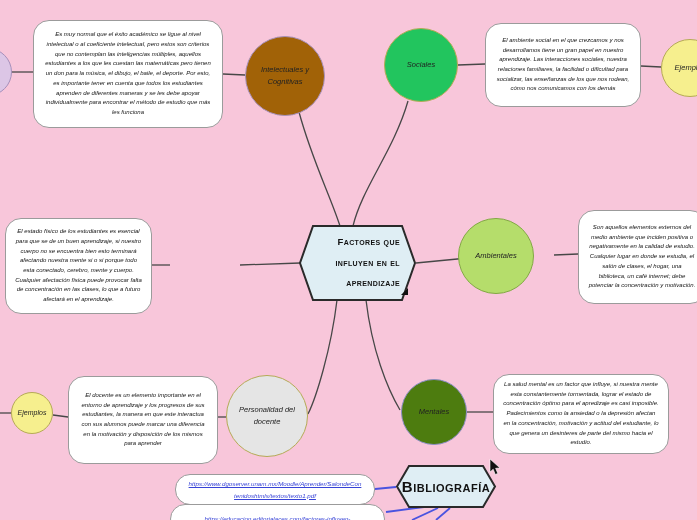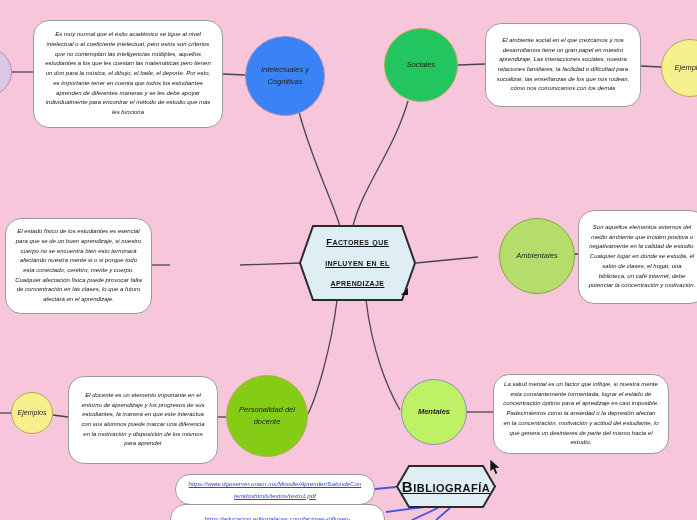--- a/index.html
+++ b/index.html
@@ -8,38 +8,38 @@
   .edges{position:absolute;inset:0;pointer-events:none;}
   .note{position:absolute;background:#ffffff;border:1px solid #9b9b9b;border-radius:16px;
     color:#141414;font-size:6px;font-style:italic;line-height:1.62;text-align:center;
     display:flex;align-items:center;justify-content:center;padding:4px 9px;box-sizing:border-box;}
   .circle{position:absolute;border-radius:50%;border:1px solid #888;display:flex;align-items:center;
     justify-content:center;text-align:center;font-style:italic;font-size:7.5px;color:#222;
     line-height:1.6;box-sizing:border-box;padding:6px;}
   .hexnode{position:absolute;}
   .hexnode svg{position:absolute;inset:0;overflow:visible;}
   .hexlabel{position:absolute;inset:0;display:flex;align-items:center;justify-content:center;
-    text-align:center;font-variant:small-caps;font-weight:bold;color:#111;text-decoration:underline;}
+    text-align:right;font-variant:small-caps;font-weight:bold;color:#111;}
   .central-label{font-size:9.5px;line-height:2.15;letter-spacing:.4px;padding:0 16px;}
   .biblio-label{font-size:15px;letter-spacing:.5px;}
   .linkbox{position:absolute;background:#ffffff;border:1px solid #9b9b9b;border-radius:15px;
     display:flex;align-items:center;justify-content:center;text-align:center;
     padding:3px 12px;box-sizing:border-box;}
   .linkbox span{font-size:6.2px;font-style:italic;color:#3642d6;text-decoration:underline;
     line-height:1.8;word-break:break-all;}
   .collapse-tri{position:absolute;right:8px;bottom:6px;width:0;height:0;
     border-left:7px solid transparent;border-bottom:7px solid #111;}
   .cursor{position:absolute;left:489px;top:459px;width:15px;height:17px;}
   
   .n-partial{left:-36px;top:48px;width:48px;height:48px;}
   .n-intel{left:245px;top:36px;width:80px;height:80px;}
   .n-soc{left:384px;top:28px;width:74px;height:74px;}
   .n-ej-tr{left:661px;top:39px;width:58px;height:58px;}
   .n-fis{left:170px;top:231px;width:70px;height:70px;}
-  .n-amb{left:499px;top:218px;width:76px;height:76px;}
+  .n-amb{left:458px;top:218px;width:76px;height:76px;}
   .n-ej-bl{left:11px;top:392px;width:42px;height:42px;font-size:7px;}
   .n-per{left:226px;top:375px;width:82px;height:82px;}
   .n-men{left:401px;top:379px;width:66px;height:66px;}
   .note0{left:33px;top:20px;width:190px;height:108px;}
   .note1{left:485px;top:23px;width:156px;height:84px;}
   .note2{left:5px;top:218px;width:147px;height:96px;}
   .note3{left:578px;top:210px;width:128px;height:94px;}
   .note4{left:68px;top:376px;width:150px;height:88px;}
   .note5{left:493px;top:374px;width:176px;height:80px;}
   .central{left:299px;top:225px;width:117px;height:76px;}
@@ -80,39 +80,39 @@
   </svg>
 
   <div class="note note0">Es muy normal que el éxito académico se ligue al nivel intelectual o al coeficiente intelectual, pero estos son criterios que no contemplan las inteligencias múltiples, aquellos estudiantes a los que les cuestan las matemáticas pero tienen un don para la música, el dibujo, el baile, el deporte. Por esto, es importante tener en cuenta que todos los estudiantes aprenden de diferentes maneras y se les debe apoyar individualmente para encontrar el método de estudio que más les funciona</div>
   <div class="note note1">El ambiente social en el que crezcamos y nos desarrollamos tiene un gran papel en nuestro aprendizaje. Las interacciones sociales, nuestra relaciones familiares, la facilidad o dificultad para socializar, las enseñanzas de los que nos rodean, cómo nos comunicamos con los demás</div>
   <div class="note note2">El estado físico de los estudiantes es esencial para que se de un buen aprendizaje, si nuestro cuerpo no se encuentra bien esto terminará afectando nuestra mente si o si porque todo esta conectado, cerebro, mente y cuerpo. Cualquier afectación física puede provocar falta de concentración en las clases, lo que a futuro afectará en el aprendizaje.</div>
   <div class="note note3">Son aquellos elementos externos del medio ambiente que inciden positiva o negativamente en la calidad de estudio. Cualquier lugar en donde se estudia, el salón de clases, el hogar, una biblioteca, un café internet; debe potenciar la concentración y motivación.</div>
   <div class="note note4">El docente es un elemento importante en el entorno de aprendizaje y los progresos de sus estudiantes, la manera en que este interactua con sus alumnos puede marcar una diferencia en la motivación y disposición de los mismos para aprender</div>
   <div class="note note5">La salud mental es un factor que influye, si nuestra mente esta constantemente tormentada, lograr el estado de concentración óptimo para el apredizaje es casi imposible. Padecimientos como la ansiedad o la depresión afectan en la concentración, motivación y actitud del estudiante, lo que genera un desinteres de parte del mismo hacia el estudio.</div>
 
   <div class="circle n-partial" style="background-color: rgb(220, 198, 230); border-color: rgb(166, 144, 187);"></div>
-  <div class="circle n-intel" style="background-color: #3b82f6; border-color: rgb(166, 144, 187); font-style: italic;">
+  <div class="circle n-intel" style="background-color: #a16207; border-color: rgb(166, 144, 187); font-style: italic;">
     <span>Intelectuales y Cognitivas</span>
   </div>
   <div class="circle n-soc" style="background-color: #22c55e; border-color: rgb(181, 170, 86);">
     <span>Sociales</span>
   </div>
   <div class="circle n-ej-tr" style="background-color: rgb(246, 239, 142); border-color: rgb(181, 170, 86);">
     <span>Ejemplos</span>
   </div>
   <div class="circle n-amb" style="background-color: rgb(181, 221, 107); border-color: rgb(130, 168, 68);">
     <span>Ambientales</span>
   </div>
   <div class="circle n-ej-bl" style="background-color: rgb(246, 239, 142); border-color: rgb(181, 170, 86);">
     <span>Ejemplos</span>
   </div>
-  <div class="circle n-per" style="background-color: #84cc16; border-color: rgb(181, 170, 86);">
+  <div class="circle n-per" style="background-color: #e5e5e5; border-color: rgb(181, 170, 86);">
     <span>Personalidad del docente</span>
   </div>
-  <div class="circle n-men" style="background-color: #bef264; border-color: rgb(138, 142, 194); font-weight: bold;">
+  <div class="circle n-men" style="background-color: #4d7c0f; border-color: rgb(138, 142, 194);">
     <span>Mentales</span>
   </div>
 
   <div class="hexnode central">
     <svg viewBox="0 0 117 76" width="117" height="76">
       <polygon points="14,1 103,1 116,38 103,75 14,75 1,38" fill="#dfeef4" stroke="#2a2a2a" stroke-width="2"></polygon>
     </svg>
     <div class="hexlabel central-label">Factores que influyen en el aprendizaje</div>
     <div class="collapse-tri"></div>
   </div>

